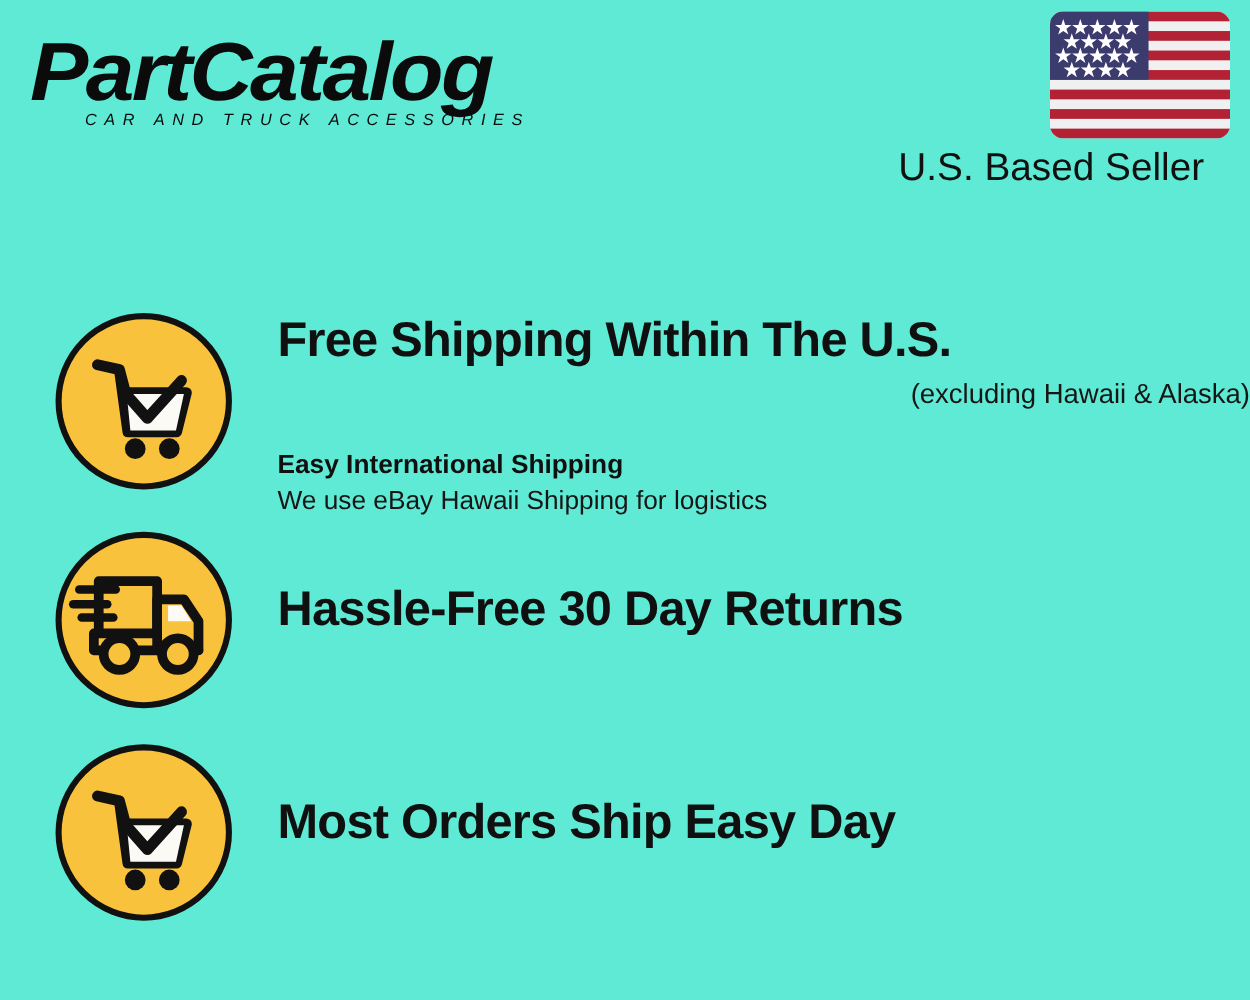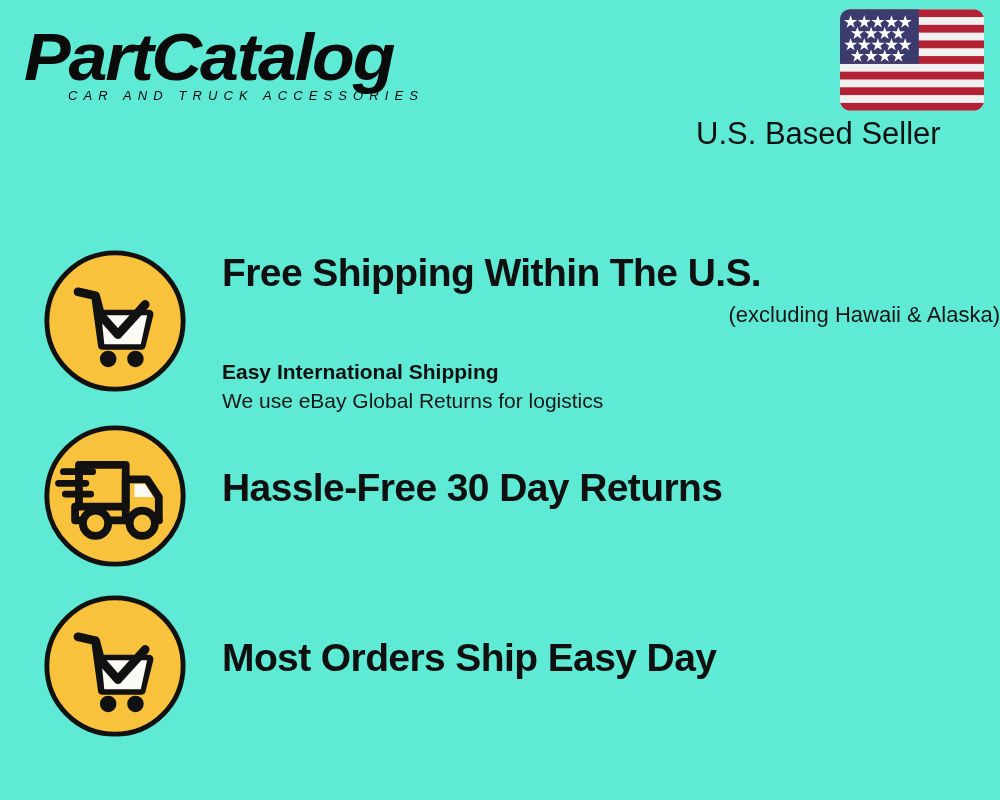--- a/index.html
+++ b/index.html
@@ -51,21 +51,21 @@
     margin-top: -4px;
     white-space: nowrap;
   }
 
   
   .seller-block {
     position: absolute;
     right: 14px;
     top: 8px;
     width: 290px;
-    text-align: left;
+    text-align: center;
   }
   .flag {
     display: block;
     margin-left: auto;
     margin-right: 2px;
     width: 144px;
     height: 104px;
   }
   .seller-label {
     font-family: "Liberation Sans", sans-serif;
@@ -214,21 +214,21 @@
           <path d="M61 69 L108 69 L101.5 99 L64 99 Z" fill="#FBFAF5"></path>
           <path d="M63 72 L78 89 L106 58" fill="none" stroke="#111111" stroke-width="9" stroke-linecap="round" stroke-linejoin="round"></path>
           <circle cx="68" cy="114" r="8.5" fill="#111111"></circle>
           <circle cx="96" cy="114" r="8.5" fill="#111111"></circle>
         </svg>
       </div>
       <div class="feature-text">
         <div class="headline">Free Shipping Within The U.S.</div>
         <div class="subline">(excluding Hawaii &amp; Alaska)</div>
         <div class="subhead-bold">Easy International Shipping</div>
-        <div class="subhead-note">We use eBay Global Returns for logistics</div>
+        <div class="subhead-note">We use eBay Hawaii Shipping for logistics</div>
       </div>
     </div>
 
     <div class="feature-row row-2">
       <div class="icon-badge">
         <svg viewBox="0 0 150 150" aria-hidden="true">
           <circle cx="75" cy="75" r="70" fill="#F9C23C" stroke="#111111" stroke-width="5"></circle>
 
           <line x1="22" y1="50" x2="52" y2="50" stroke="#111111" stroke-width="7" stroke-linecap="round"></line>
           <line x1="17" y1="62" x2="45" y2="62" stroke="#111111" stroke-width="7" stroke-linecap="round"></line>

